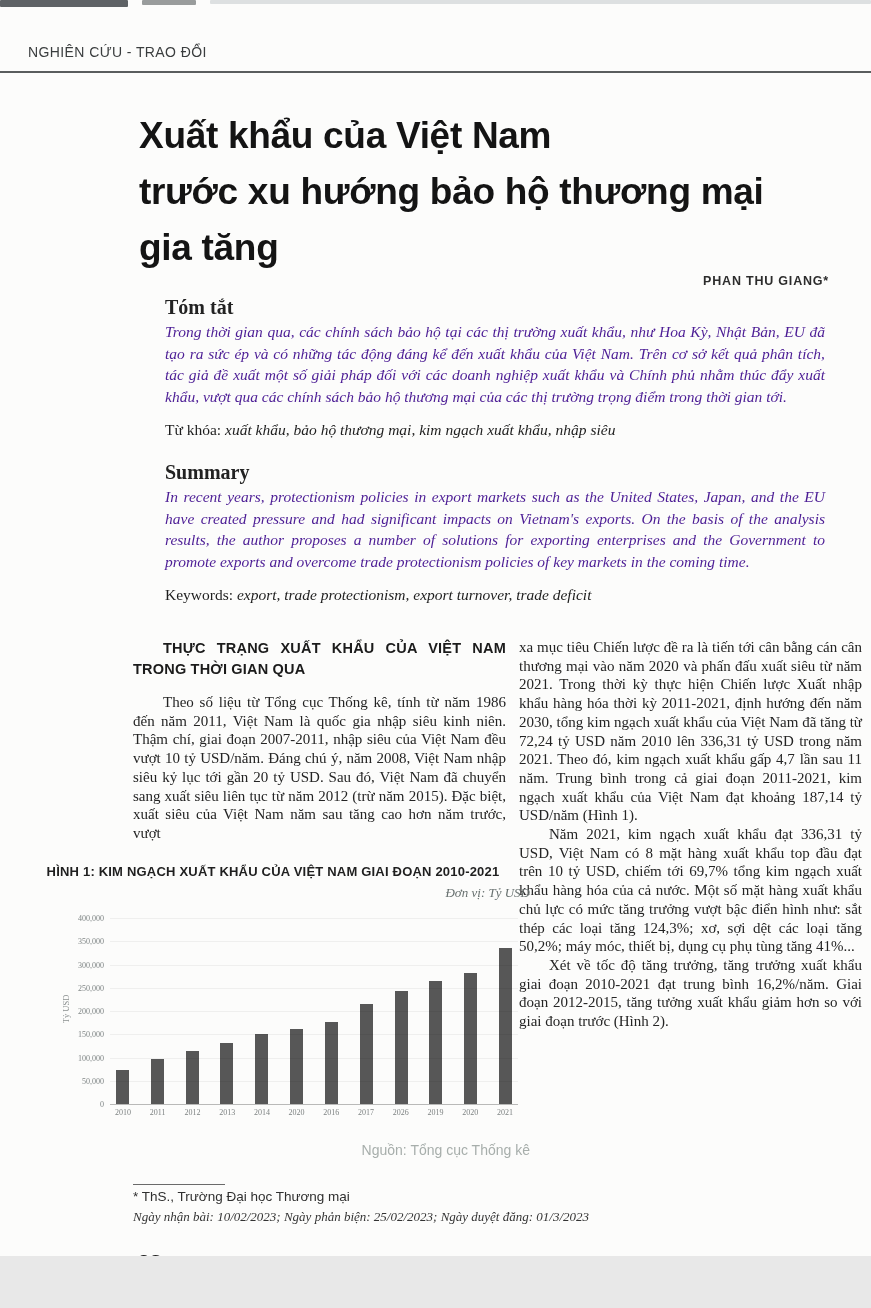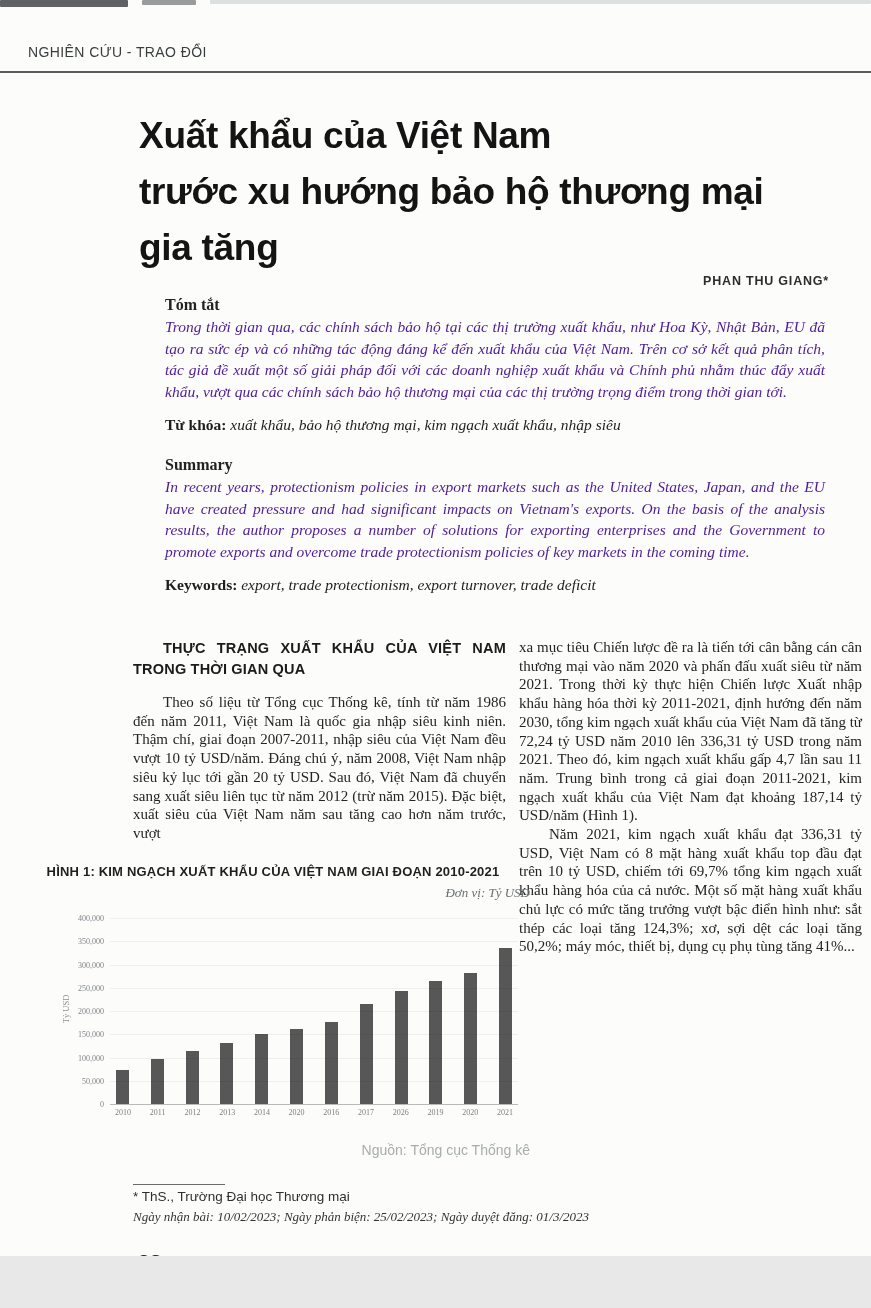--- a/index.html
+++ b/index.html
@@ -35,24 +35,24 @@
     font-size:37px;font-weight:700;line-height:56px;color:#141414;
     letter-spacing:-.3px;
   }
   .author{
     position:absolute;right:42px;top:274px;
     font-size:12.5px;font-weight:700;letter-spacing:.8px;color:#2c2c2c;
   }
 
   
   .abstract{position:absolute;left:165px;top:296px;width:660px;}
-  .abs-heading{font-size:16px;font-weight:700;color:#222;}
+  .abs-heading{font-size:20px;font-weight:700;color:#222;}
   .abs-body{margin:2px 0 0 0;font-style:italic;font-size:15.5px;line-height:21.5px;text-align:justify;color:#4c1d95;}
   .kw-line{margin-top:14px;font-size:15.5px;}
-  .kw-label{font-weight:700;}
+  .kw-label{font-weight:400;}
   .kw-text{font-style:italic;}
   .abs-heading.en{margin-top:22px;}
 
   
   .col{position:absolute;top:638px;font-size:15px;line-height:18.7px;text-align:justify;color:#242424;}
   .col-left{left:133px;width:373px;}
   .col-right{left:519px;width:343px;}
   .section-heading{
     font-size:14.5px;line-height:21px;font-weight:700;color:#1b1b1b;
     text-align:justify;text-indent:30px;letter-spacing:.2px;
@@ -144,20 +144,21 @@
   </div>
 
   <div class="col col-left">
     <div class="section-heading sans">THỰC TRẠNG XUẤT KHẨU CỦA VIỆT NAM TRONG THỜI GIAN QUA</div>
     <p>Theo số liệu từ Tổng cục Thống kê, tính từ năm 1986 đến năm 2011, Việt Nam là quốc gia nhập siêu kinh niên. Thậm chí, giai đoạn 2007-2011, nhập siêu của Việt Nam đều vượt 10 tỷ USD/năm. Đáng chú ý, năm 2008, Việt Nam nhập siêu kỷ lục tới gần 20 tỷ USD. Sau đó, Việt Nam đã chuyển sang xuất siêu liên tục từ năm 2012 (trừ năm 2015). Đặc biệt, xuất siêu của Việt Nam năm sau tăng cao hơn năm trước, vượt</p>
   </div>
 
   <div class="col col-right">
     <p class="cont">xa mục tiêu Chiến lược đề ra là tiến tới cân bằng cán cân thương mại vào năm 2020 và phấn đấu xuất siêu từ năm 2021. Trong thời kỳ thực hiện Chiến lược Xuất nhập khẩu hàng hóa thời kỳ 2011-2021, định hướng đến năm 2030, tổng kim ngạch xuất khẩu của Việt Nam đã tăng từ 72,24 tỷ USD năm 2010 lên 336,31 tỷ USD trong năm 2021. Theo đó, kim ngạch xuất khẩu gấp 4,7 lần sau 11 năm. Trung bình trong cả giai đoạn 2011-2021, kim ngạch xuất khẩu của Việt Nam đạt khoảng 187,14 tỷ USD/năm (Hình 1).</p>
     <p>Năm 2021, kim ngạch xuất khẩu đạt 336,31 tỷ USD, Việt Nam có 8 mặt hàng xuất khẩu top đầu đạt trên 10 tỷ USD, chiếm tới 69,7% tổng kim ngạch xuất khẩu hàng hóa của cả nước. Một số mặt hàng xuất khẩu chủ lực có mức tăng trưởng vượt bậc điển hình như: sắt thép các loại tăng 124,3%; xơ, sợi dệt các loại tăng 50,2%; máy móc, thiết bị, dụng cụ phụ tùng tăng 41%...</p>
+    <p>Xét về tốc độ tăng trưởng, tăng trưởng xuất khẩu giai đoạn 2010-2021 đạt trung bình 16,2%/năm. Giai đoạn 2012-2015, tăng tưởng xuất khẩu giảm hơn so với giai đoạn trước (Hình 2).</p>
   </div>
 
   <div class="fig-caption sans">HÌNH 1: KIM NGẠCH XUẤT KHẨU CỦA VIỆT NAM GIAI ĐOẠN 2010-2021</div>
   <div class="fig-unit">Đơn vị: Tỷ USD</div>
 
   <div class="chart">
     <div class="chart-ylabel">Tỷ USD</div>
     <div class="chart-yticks">
         <div class="ytick" style="top: -4px;">400,000</div>
         <div class="ytick" style="top: 19.25px;">350,000</div>

